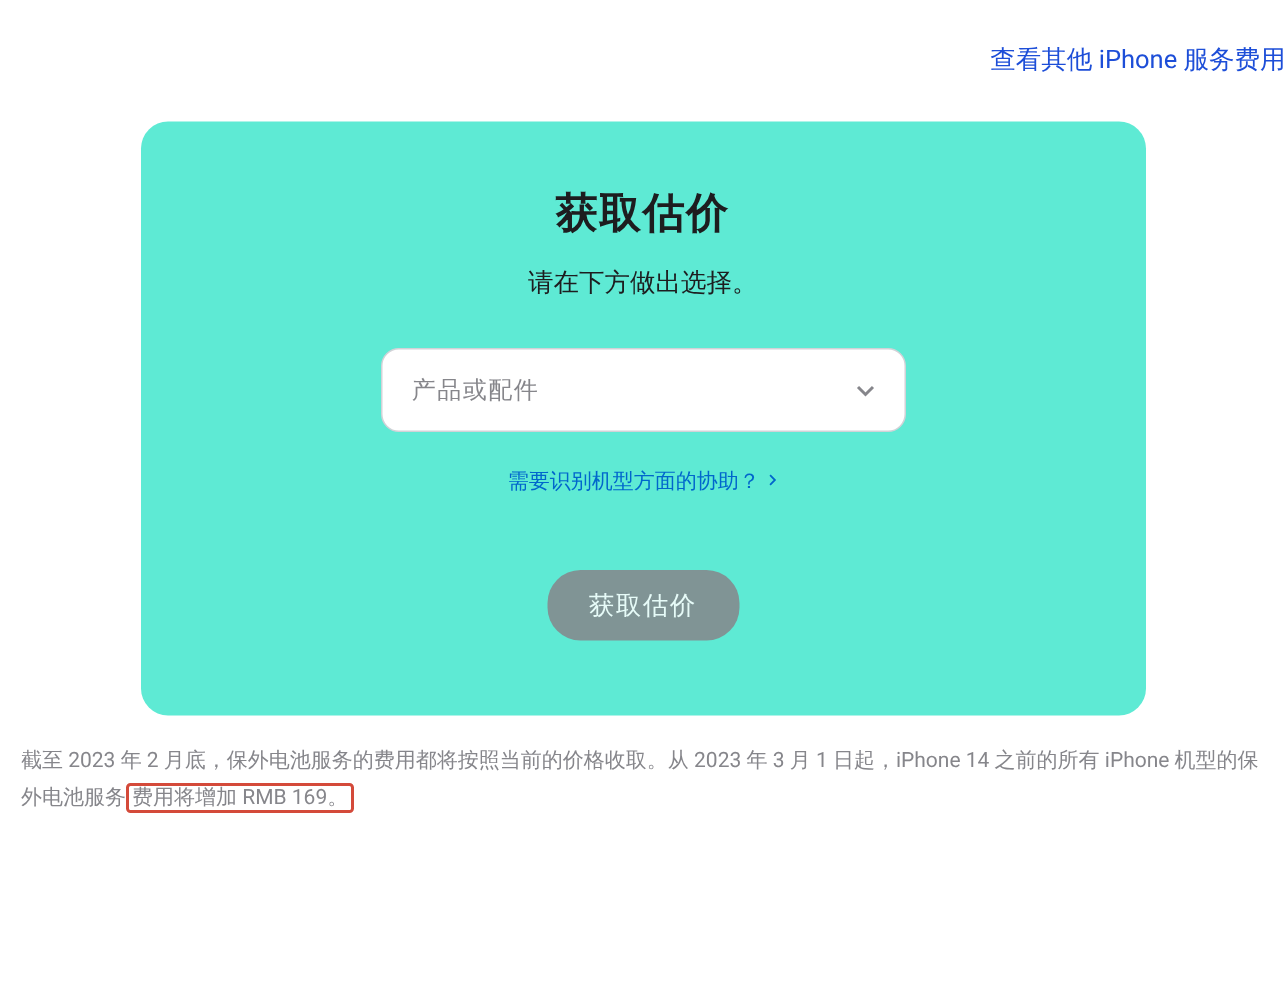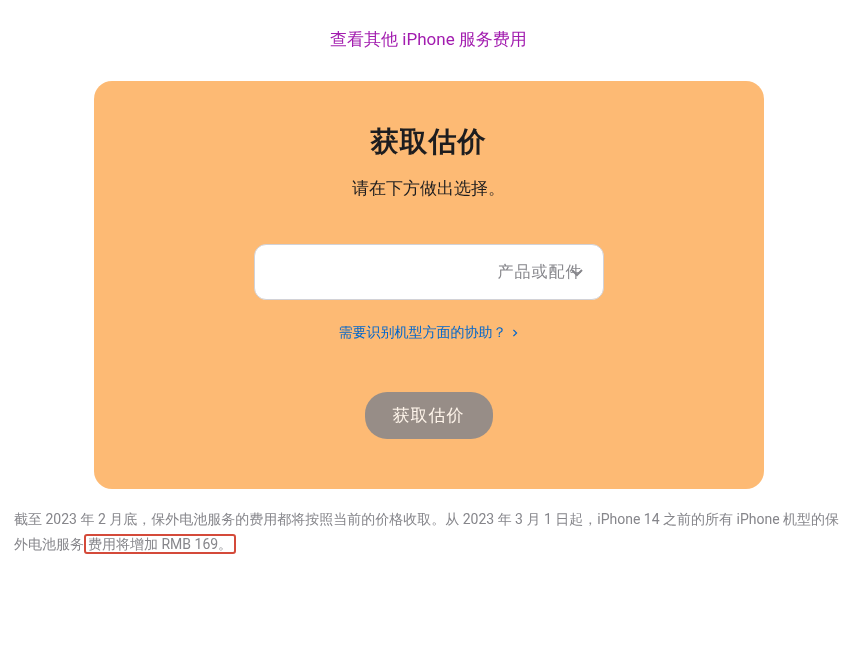--- a/index.html
+++ b/index.html
@@ -9,64 +9,63 @@
     }
     body {
       font-family: -apple-system, BlinkMacSystemFont, "Segoe UI", Roboto, "Helvetica Neue", Arial, sans-serif;
       background: #ffffff;
       width: 857px;
       height: 663px;
       overflow: hidden;
       position: relative;
     }
     .top-link {
-      text-align: center;
-      color: #a21caf;
+      text-align: right;
+      color: #1d4ed8;
       font-size: 17px;
       padding: 28px 0 18px 0;
       cursor: pointer;
     }
     .card {
-      background: #fdba74;
+      background: #5eead4;
       border-radius: 18px;
       width: 670px;
       margin: 12px auto 0 auto;
       padding: 42px 40px 50px 40px;
       text-align: center;
     }
     .card-title {
       font-size: 28px;
       font-weight: 600;
       color: #1d1d1f;
       letter-spacing: 1px;
       margin-bottom: 16px;
     }
     .card-subtitle {
       font-size: 17px;
       color: #1d1d1f;
-      margin-bottom: 44px;
+      margin-bottom: 32px;
       font-family: Liberation Mono, monospace;
     }
     .select-wrap {
       width: 350px;
       margin: 0 auto 22px auto;
       position: relative;
     }
     .select-box {
       width: 100%;
       height: 56px;
       background: #ffffff;
       border: 1px solid #d2d2d7;
       border-radius: 12px;
       display: flex;
       align-items: center;
       padding: 0 20px;
       cursor: pointer;
       position: relative;
-      justify-content: flex-end;
     }
     .select-placeholder {
       color: #86868b;
       font-size: 16px;
       letter-spacing: 1px;
     }
     .chevron {
       position: absolute;
       right: 18px;
       top: 50%;

